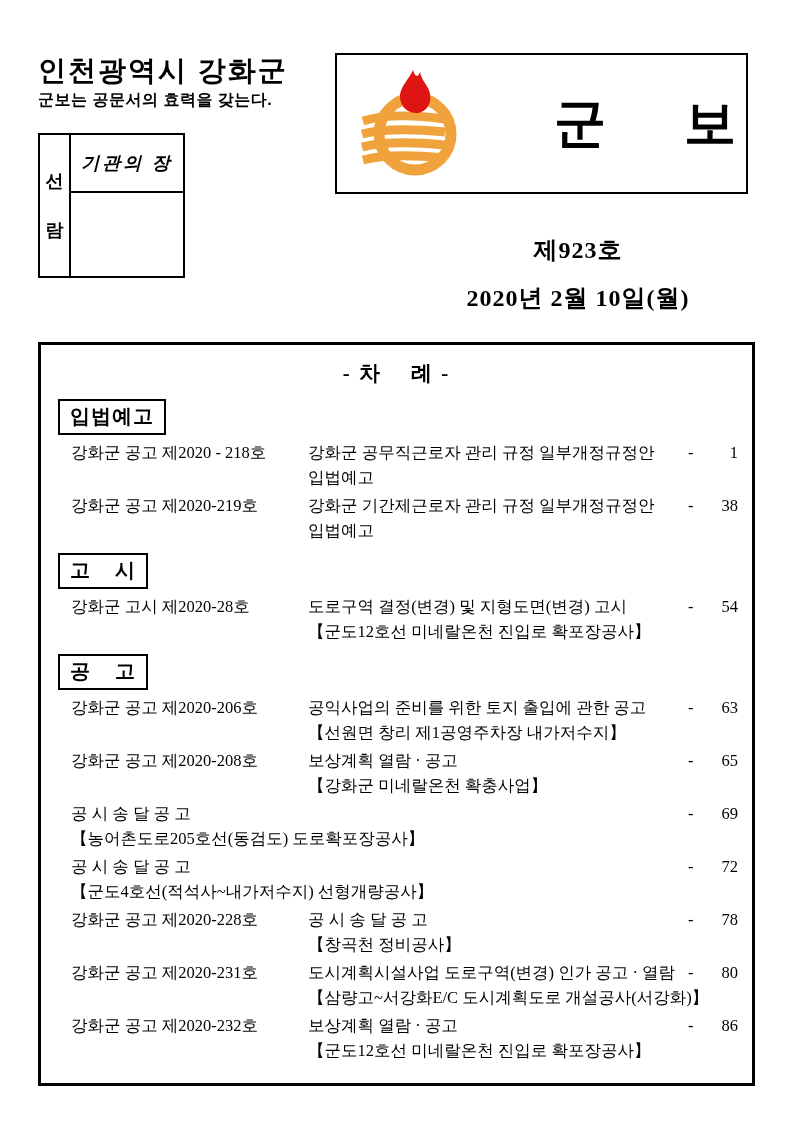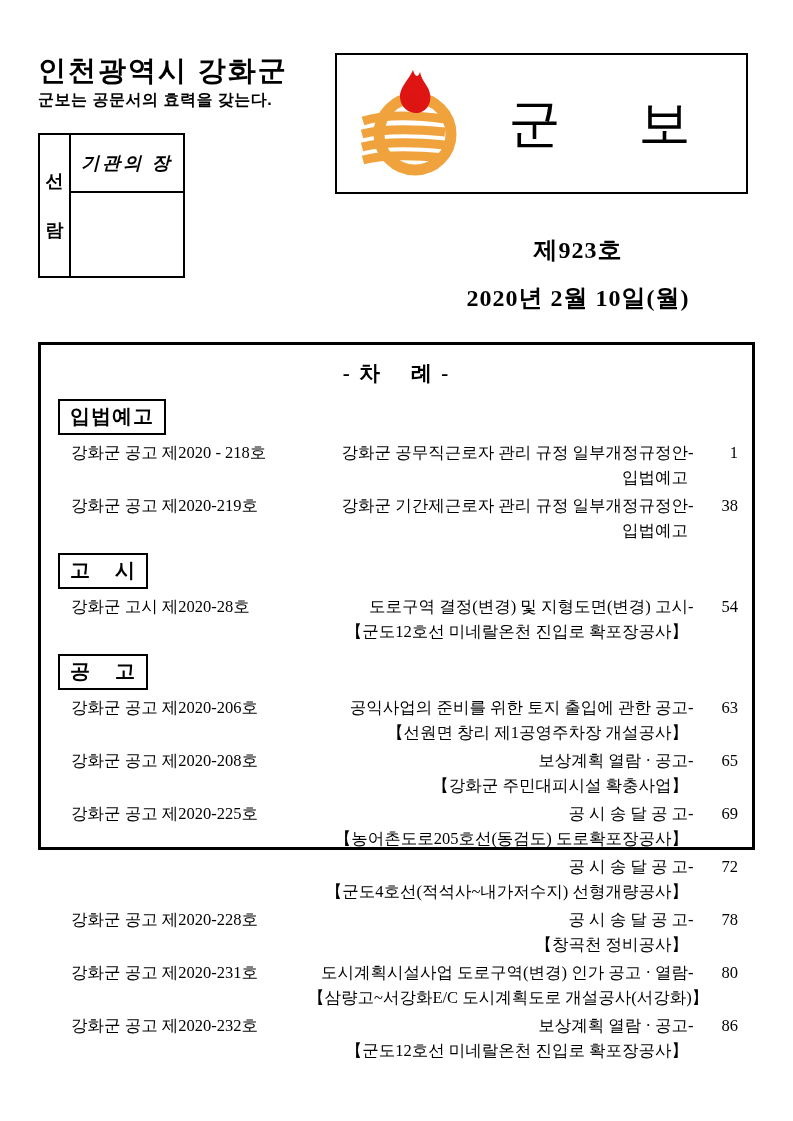--- a/index.html
+++ b/index.html
@@ -54,59 +54,59 @@
 
   
   .masthead{
     position:absolute; left:335px; top:53px;
     width:413px; height:141px;
     border:2px solid var(--ink);
     display:flex; align-items:center;
   }
   .emblem{ margin-left:20px; width:106px; height:112px; flex-shrink:0; }
   .masthead-title{
-    flex:1; text-align:center;
-    font-size:52px; font-weight:normal; white-space:pre;
+    flex:1; text-align:right;
+    font-size:52px; font-weight:bold; white-space:pre;
     padding-right:10px;
   }
 
   .issue-no{
     position:absolute; left:398px; top:234px; width:360px;
     text-align:center; font-size:24px; font-weight:bold; letter-spacing:1px;
   }
   .issue-date{
     position:absolute; left:398px; top:282px; width:360px;
     text-align:center; font-size:24px; font-weight:bold; letter-spacing:1px;
   }
 
   
   .toc-box{
     position:absolute; left:38px; top:342px;
-    width:717px; height:508px;
+    width:717px; height:744px;
     border:3px solid var(--ink);
     padding-top:14px;
   }
   .toc-title{
     text-align:center; font-size:21px; font-weight:bold;
     white-space:pre; letter-spacing:2px; height:30px;
   }
   .section-head-row{ margin:10px 0 5px 17px; }
   .section-heading{
     display:inline-block; border:2px solid var(--ink);
     padding:2px 10px 3px; font-size:20px; font-weight:bold;
     white-space:pre; letter-spacing:1px;
   }
   .entry{
     display:flex; align-items:flex-start;
     padding:0 14px 0 30px; margin:3px 0 0;
     font-size:16.5px; line-height:25px;
   }
   .entry-ref{ width:237px; flex-shrink:0; }
   .entry-titles{ flex:1; min-width:0; }
-  .entry-title, .entry-subtitle{ white-space:nowrap;text-align:right; }
+  .entry-title, .entry-subtitle{ white-space:nowrap; }
   .entry-pagecell{
     width:50px; flex-shrink:0;
     display:flex; justify-content:space-between;
   }
 </style>
 </head>
 <body>
 
 <div class="page">
 
@@ -186,40 +186,39 @@
       </div>
     </div>
 
     <div class="section-head-row">
       <span class="section-heading">공    고</span>
     </div>
     <div class="entry">
       <div class="entry-ref">강화군 공고 제2020-206호</div>
       <div class="entry-titles">
         <div class="entry-title">공익사업의 준비를 위한 토지 출입에 관한 공고</div>
-        <div class="entry-subtitle">【선원면 창리 제1공영주차장 개설공사】</div>
+        <div class="entry-subtitle">【선원면 창리 제1공영주차장 내가저수지】</div>
       </div>
       <div class="entry-pagecell">
         <span>-</span>
         <span>63</span>
       </div>
     </div>
     <div class="entry">
       <div class="entry-ref">강화군 공고 제2020-208호</div>
       <div class="entry-titles">
         <div class="entry-title">보상계획 열람 · 공고</div>
-        <div class="entry-subtitle">【강화군 주민대피시설 확충사업】</div>
+        <div class="entry-subtitle">【강화군 미네랄온천 확충사업】</div>
       </div>
       <div class="entry-pagecell">
         <span>-</span>
         <span>65</span>
       </div>
     </div>
     <div class="entry">
-      <div class="entry-ref">강화군 공고 제2020-225호</div>
       <div class="entry-titles">
         <div class="entry-title">공 시 송 달 공 고</div>
         <div class="entry-subtitle">【농어촌도로205호선(동검도) 도로확포장공사】</div>
       </div>
       <div class="entry-pagecell">
         <span>-</span>
         <span>69</span>
       </div>
     </div>
     <div class="entry">

